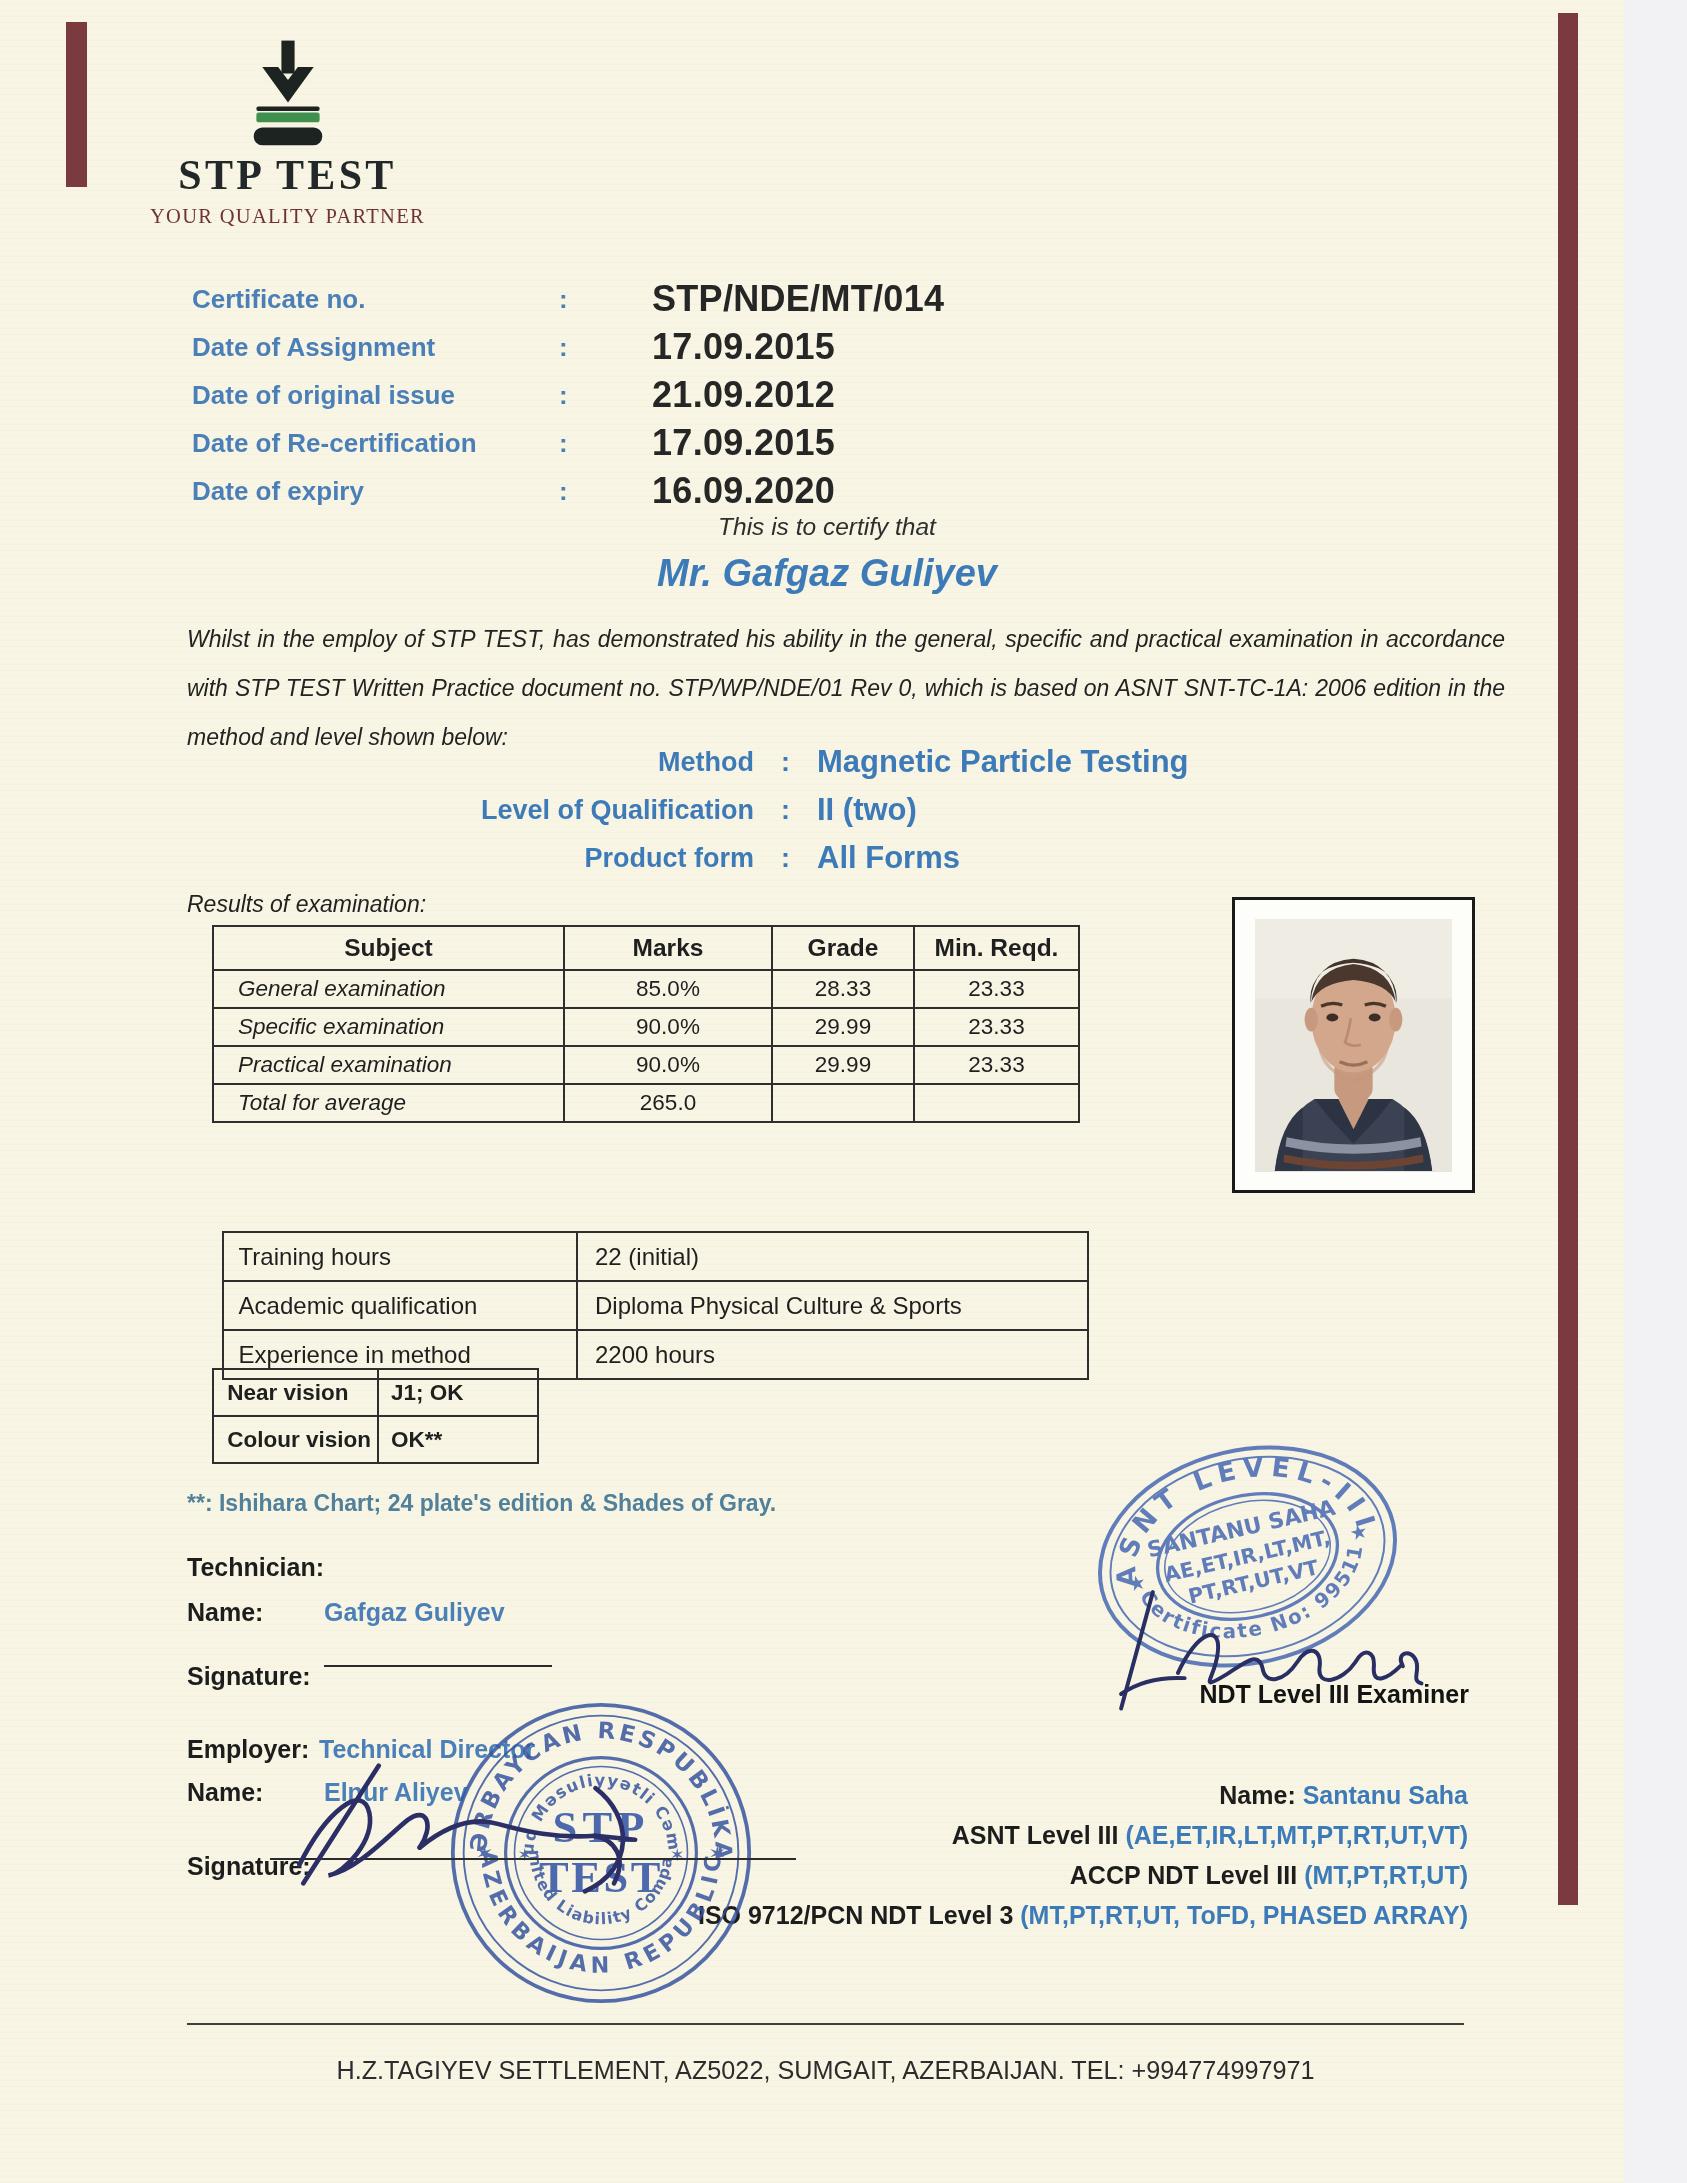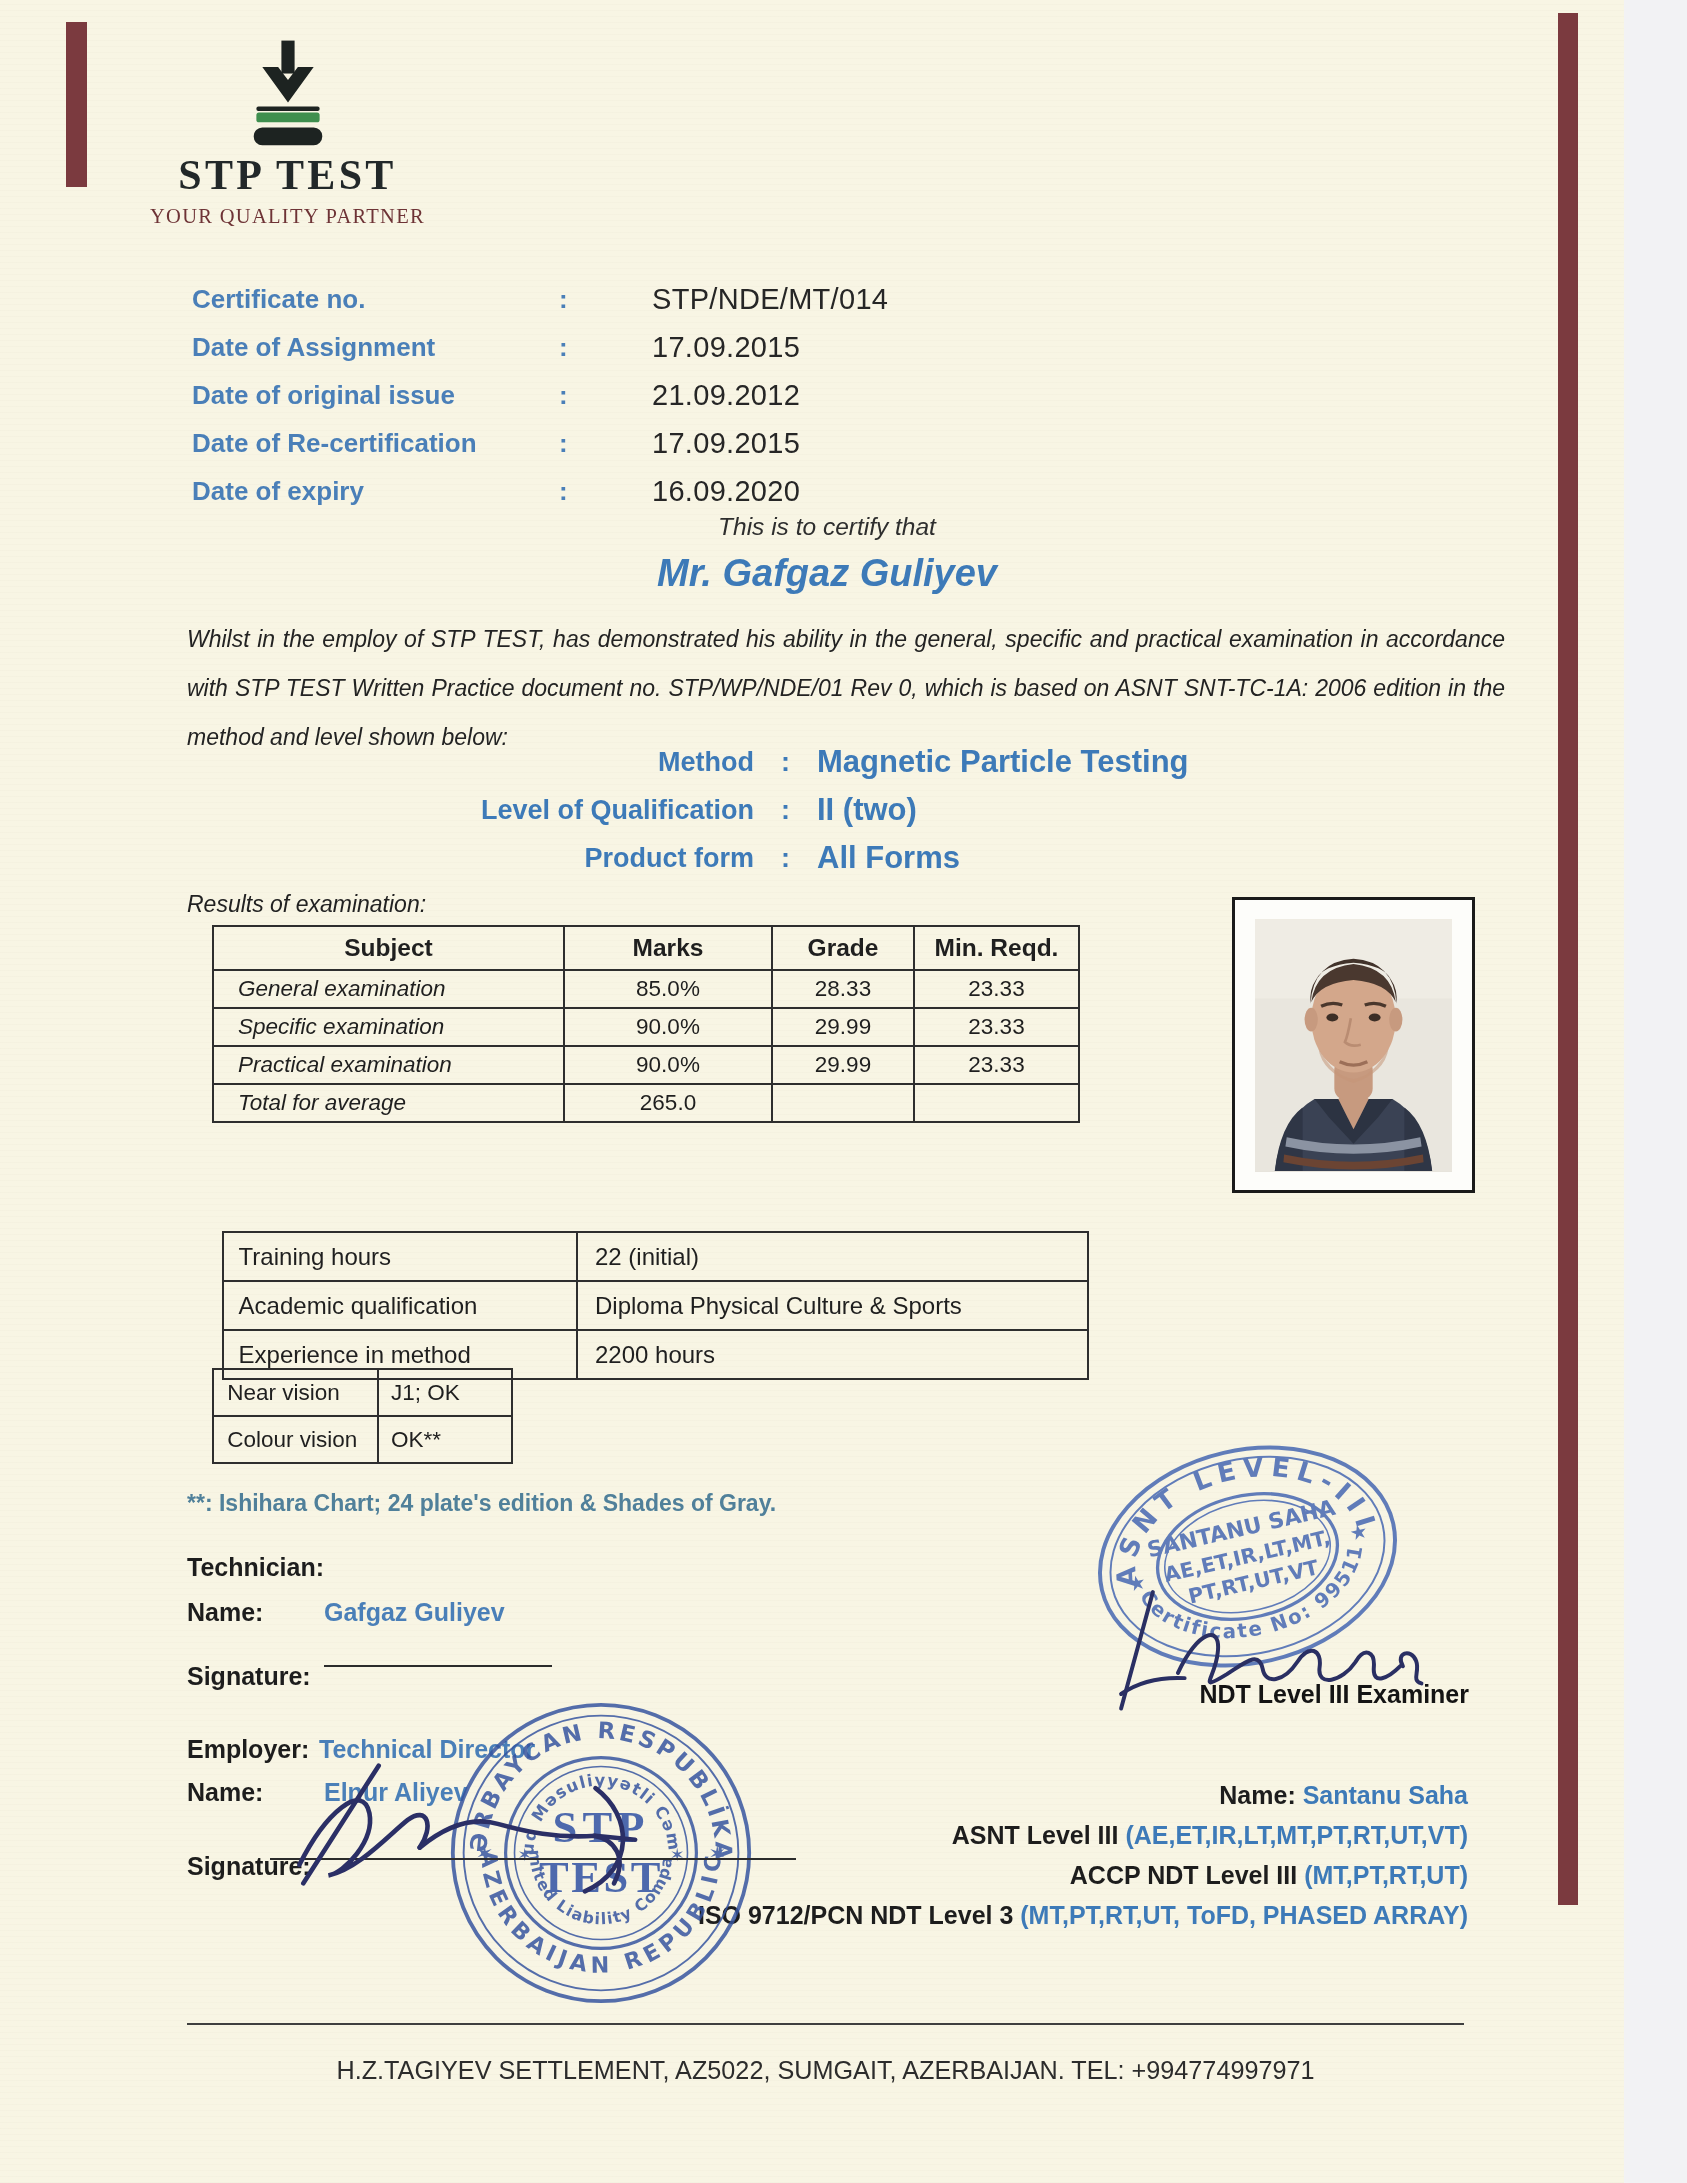--- a/index.html
+++ b/index.html
@@ -21,21 +21,21 @@
   .logo-tagline { font-family:"Liberation Serif", serif; font-size:20.5px; letter-spacing:1.3px; color:#6e3336; margin-top:6px; }
 
   .doc-title { position:absolute; left:609px; top:179px; width:635px; text-align:center;
     font-size:46px; font-weight:800; color:#3d7ab8; letter-spacing:0px; }
 
   
   .cert-info { position:absolute; left:192px; top:275px; width:887px; }
   .kv-row { display:flex; align-items:center; height:48px; }
   .kv-label { width:367px; font-size:26px; font-weight:bold; color:#4a7fb8; }
   .kv-colon { width:93px; font-size:26px; font-weight:bold; color:#4a7fb8; }
-  .kv-value { font-size:29px; font-weight:normal; color:#262626; letter-spacing:0.3px; }
+  .kv-value { font-size:36px; font-weight:bold; color:#262626; letter-spacing:0.3px; }
 
   .certify-intro { position:absolute; left:410px; top:513px; width:834px; text-align:center;
     font-size:24.5px; font-style:italic; color:#2e2e2e; }
   .certify-name { position:absolute; left:410px; top:552px; width:834px; text-align:center;
     font-size:38px; font-weight:bold; font-style:italic; color:#3d7ab8; }
   .certify-body { position:absolute; left:187px; top:615px; width:1318px;
     font-size:23px; font-style:italic; color:#232323; text-align:justify; line-height:2.14; }
 
   
   .qualification { position:absolute; left:357px; top:738px; width:913px; }
@@ -51,21 +51,21 @@
   .res-table th { border:2px solid #2e2e2e; height:44px; font-size:24.5px; font-weight:bold; text-align:center; }
   .res-table td { border:2px solid #2e2e2e; height:38px; font-size:22.5px; text-align:center; }
   .res-table td.subject { text-align:left; padding-left:24px; font-style:italic; }
 
   .plain-table { position:absolute; border:2.6px solid #2e2e2e; }
   .plain-table td { border:2px solid #2e2e2e; font-size:24px; }
   .train-table { left:212px; top:1231px; width:867px;margin-left:10px; }
   .train-table td { height:49px; }
   .train-table td.lab { width:354px; padding-left:14.6px; }
   .train-table td.val { padding-left:17px; }
-  .vision-table { left:212px; top:1368px; width:301px; }
+  .vision-table { left:212px; top:1368px; width:327px;font-weight:bold; }
   .vision-table td { height:47px; font-size:22.5px; }
   .vision-table td.lab { width:165px; padding-left:13.2px; }
   .vision-table td.val { padding-left:12px; }
 
   .footnote { position:absolute; left:187px; top:1490px; font-size:23px; font-weight:600; color:#50809a; }
 
   .line-row { position:absolute; display:flex; align-items:baseline; }
   .lab-black { font-size:25px; font-weight:bold; color:#1d1d1d; }
   .val-blue  { font-size:25px; font-weight:bold; color:#4a7fb8; }
   .sig-line { position:absolute; border-bottom:2.6px solid #2b2b2b; z-index:6; }

